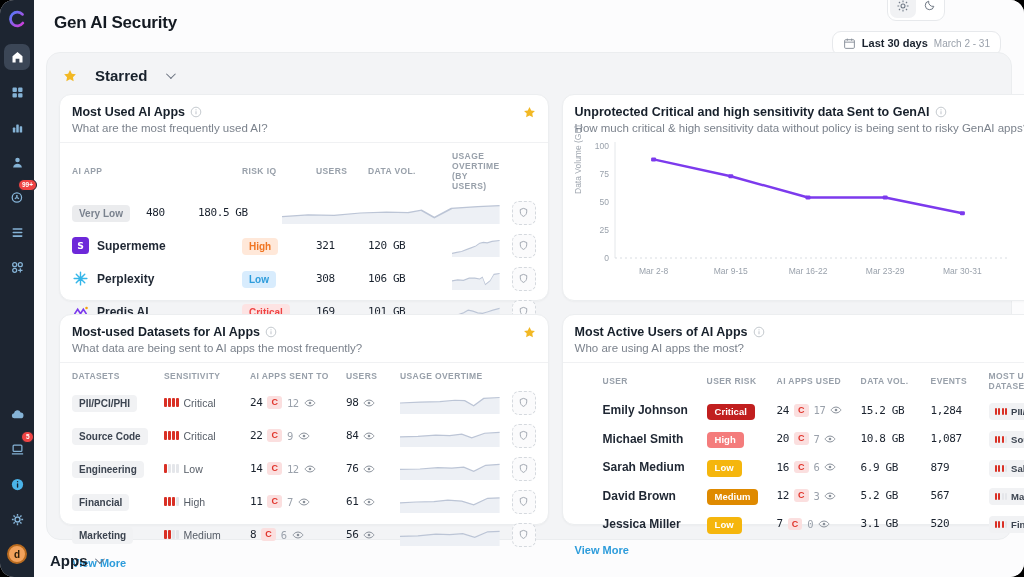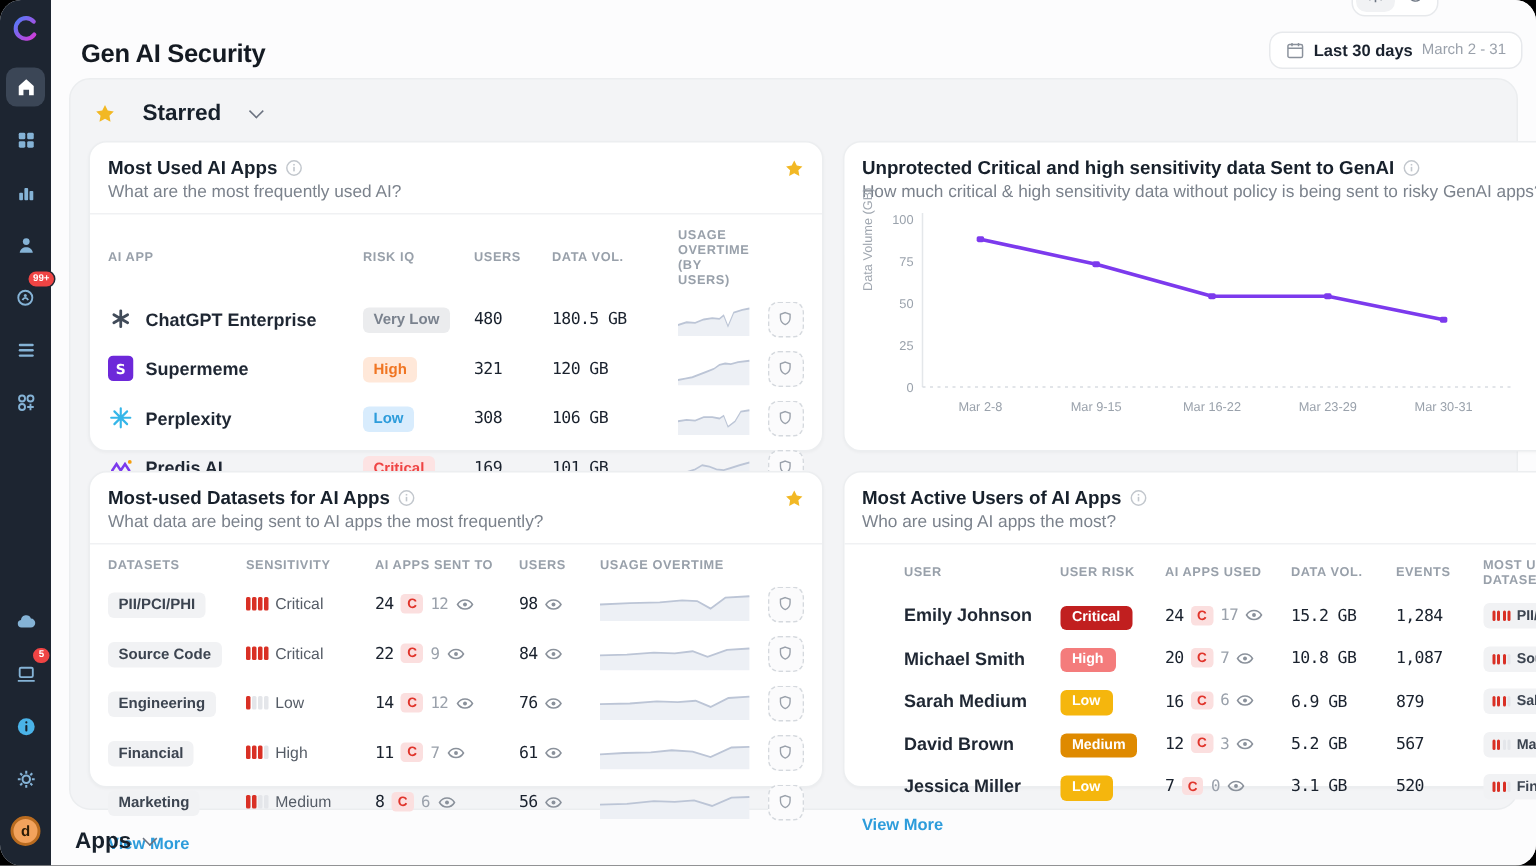--- a/index.html
+++ b/index.html
@@ -13,21 +13,21 @@
   .side-logo { margin-bottom:10px; cursor:pointer; }
   .nav-item { width:26px; height:26px; display:flex; align-items:center; justify-content:center; position:relative; margin-bottom:9px; border-radius:7px; cursor:pointer; }
   .nav-item.active { background:#3b4656; }
   .nav-badge { position:absolute; top:-5px; right:-7px; background:#ef4444; color:#fff; font-size:6.5px; font-weight:bold; border-radius:8px; padding:1.5px 3px; border:1.5px solid #1d2531; line-height:1; }
   .nav-badge.round { right:-4px; padding:1.5px 3.5px; }
   .side-bottom { margin-top:auto; display:flex; flex-direction:column; align-items:center; }
   .avatar { width:20px; height:20px; border-radius:50%; background:#f2a25c; border:2px solid #b96b1f; color:#2b1c08; font-size:10px; font-weight:bold; display:flex; align-items:center; justify-content:center; cursor:pointer; }
 
   
   .main { flex:1; display:flex; flex-direction:column; background:#fcfcfd; min-width:0; }
-  .topbar { height:46px; display:flex; align-items:flex-end; padding:0 9px 0 20px; flex:0 0 46px; }
+  .topbar { height:46px; display:flex; align-items:center; padding:0 23px 0 20px; flex:0 0 46px; }
   .page-title { font-size:17px; font-weight:bold; color:#141a22; letter-spacing:-0.2px; }
   .topbar-right { margin-left:auto; display:flex; align-items:center; gap:10px;flex-direction:column; }
   .theme-toggle { display:flex; border:1px solid #e7e9ec; border-radius:9px; padding:2px; background:#fff; }
   .theme-btn { width:26px; height:24px; display:flex; align-items:center; justify-content:center; border-radius:7px; cursor:pointer; }
   .theme-btn.active { background:#f1f2f4; }
   .date-btn { display:flex; align-items:center; gap:6px; border:1px solid #e7e9ec; border-radius:9px; background:#fff; padding:5px 10px; cursor:pointer; }
   .date-label { font-size:11px; font-weight:bold; color:#1a222e; }
   .date-detail { font-size:10px; color:#9aa1ab; }
 
   .content { flex:1; padding:6px 12px 0; overflow:hidden; }
@@ -284,28 +284,20 @@
             <div class="thead">
               <div class="th mu-app">AI App</div>
               <div class="th mu-risk">Risk IQ</div>
               <div class="th mu-users">Users</div>
               <div class="th mu-vol">Data Vol.</div>
               <div class="th mu-spark">Usage Overtime (By Users)</div>
               <div class="th mu-shield"></div>
             </div>
 
             <div class="trow">
-              <div class="mu-app">
-                <svg width="17" height="17" viewBox="0 0 24 24">
-                      <g stroke="#414b59" stroke-width="2.6" stroke-linecap="round">
-                        <path d="M12 4.5v15M5.5 8.2l13 7.6M18.5 8.2l-13 7.6"></path>
-                      </g>
-                    </svg>
-                <span class="name">ChatGPT Enterprise</span>
-              </div>
               <div class="mu-risk"><span class="badge bdg-verylow">Very Low</span></div>
               <div class="mu-users mono">480</div>
               <div class="mu-vol mono">180.5 GB</div>
               <div class="mu-spark">
                     <svg class="spark" viewBox="0 0 100 24" preserveAspectRatio="none">
                       <path d="M0,16 L12,14 24,14.5 36,12 48,11 58,11.5 64,9 70,17 78,7 90,5 100,4 L100,24 L0,24 Z" class="fill"></path>
                       <path class="line" d="M0,16 L12,14 24,14.5 36,12 48,11 58,11.5 64,9 70,17 78,7 90,5 100,4"></path>
                     </svg>
                   </div>
               <div class="mu-shield">

